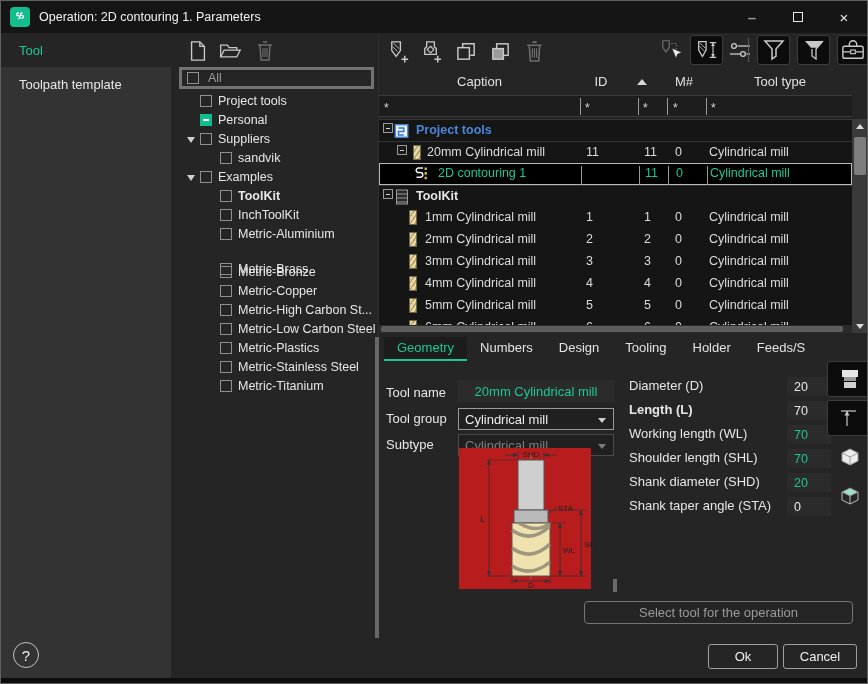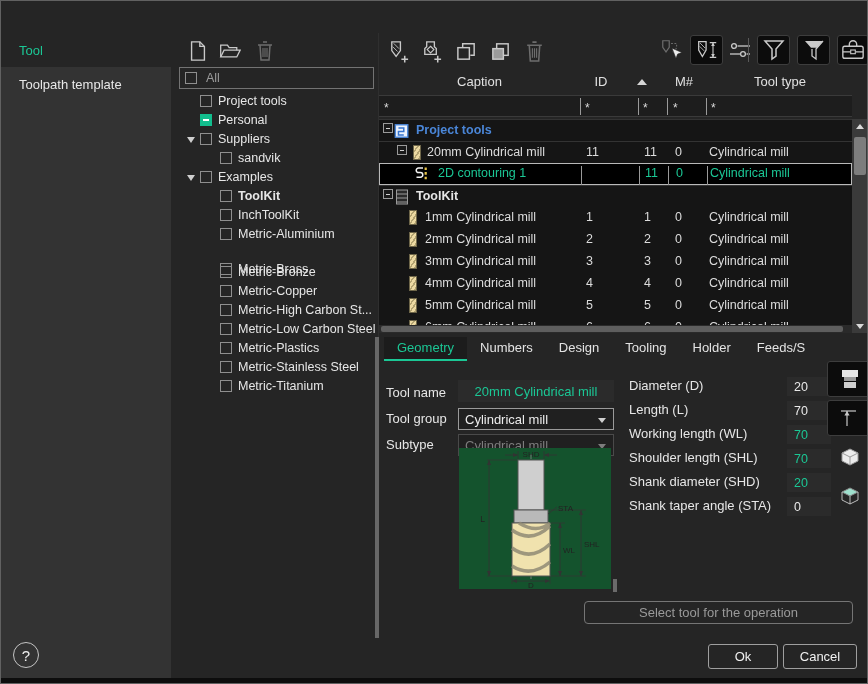--- a/index.html
+++ b/index.html
@@ -20,21 +20,21 @@
   .side-tab{height:34px;display:flex;align-items:center;padding-left:18px;color:#e8e8e8;font-size:13px}
   .side-tab.active{background:#252525;color:#1bc795}
   .help-btn{position:absolute;left:12px;bottom:15px;width:26px;height:26px;border:1.4px solid #c4c4c4;border-radius:50%;
             display:flex;align-items:center;justify-content:center;color:#efefef;font-size:15px;background:transparent}
   
   .icon{display:inline-flex;align-items:center;justify-content:center;color:#c9c9c9}
   .icon svg{width:100%;height:100%}
   .icon.disabled{color:#6d6d6d}
   .toolbtn{position:absolute;display:flex;align-items:center;justify-content:center}
   .toolbtn.pressed{background:#0c0c0c;border:1px solid #3d3d3d;border-radius:3px}
-  .tree-filter{position:absolute;left:178px;top:66px;width:195px;height:22px;border:1px solid #737373;
+  .tree-filter{position:absolute;left:178px;top:66px;width:195px;height:22px;border:3px solid #737373;
                display:flex;align-items:center;background:#252525}
   .tree-filter .cb{position:static;margin-left:5px}
   .tree-filter-label{margin-left:9px;color:#9a9a9a;font-size:12.5px}
   #tree{position:absolute;left:170px;top:91px;width:206px;bottom:6px}
   .tree-row{position:absolute;left:0;width:100%;height:19px}
   .tree-row .tri-down{position:absolute;top:7px}
   .cb{position:absolute;top:3px;width:12px;height:12px;border:1px solid #8f8f8f;background:transparent}
   .cb.partial{background:#12bd8d;border-color:#12bd8d}
   .cb.partial::after{content:"";position:absolute;left:2px;top:4px;width:6px;height:2px;background:#fff}
   .tri-down{width:0;height:0;border-left:4.5px solid transparent;border-right:4.5px solid transparent;border-top:6px solid #cfcfcf}
@@ -79,34 +79,49 @@
   .tab{padding:3px 13px 8px 13px;font-size:13px;color:#e3e3e3;height:24px}
   .tab.active{color:#1bc795;background:#1c1c1c;border-bottom:2px solid #1bc795}
   .flabel{position:absolute;font-size:13px;color:#e6e6e6;white-space:nowrap}
   .namebox{position:absolute;left:457px;top:379px;width:156px;height:22px;background:#2b2b2b;color:#1bc795;
            display:flex;align-items:center;justify-content:center;font-size:13px}
   .dd{position:absolute;left:457px;width:156px;height:22px;border:1px solid #9a9a9a;background:#202020;
       display:flex;align-items:center;padding-left:6px;font-size:13px;color:#ececec}
   .dd .ddtri{position:absolute;right:7px;top:9px;width:0;height:0;border-left:4px solid transparent;border-right:4px solid transparent;border-top:5px solid #cfcfcf}
   .dd.disabled{border-color:#4a4a4a;color:#7d7d7d}
   .dd.disabled .ddtri{border-top-color:#7d7d7d}
-  .diagram{position:absolute;left:458px;top:447px;width:152px;height:141px;background:#14532d}
+  .diagram{position:absolute;left:458px;top:447px;width:132px;height:141px;background:#b91c1c}
   .pinput{position:absolute;width:44px;height:19px;background:#2b2b2b;border:none;color:#e9e9e9;
           font-family:"Liberation Sans",sans-serif;font-size:12.5px;padding:0 0 0 7px;outline:none}
   .pinput.computed{color:#1bc795}
   .select-btn{position:absolute;left:583px;top:600px;width:269px;height:23px;border:1px solid #757575;border-radius:4px;
               background:#252525;color:#9a9a9a;font-size:13px;display:flex;align-items:center;justify-content:center}
   .btn{position:absolute;height:25px;border:1px solid #9f9f9f;border-radius:3px;background:#252525;color:#f0f0f0;
        font-size:13px;display:flex;align-items:center;justify-content:center}
 </style>
 </head>
 <body>
 
 <div id="win">
 
+  <div class="titlebar">
+    <div class="app-icon">
+      <svg viewBox="0 0 20 20">
+          <path d="M8 5c-3 0-3 3.5 0 3.5S11 12 8 12m4.4-7c-2.5 0-2.5 3 0 3s2.5 3.5 0 3.5" fill="none" stroke="#fff" stroke-width="1.7" stroke-linecap="round"></path>
+        </svg>
+    </div>
+    <span class="title">Operation: 2D contouring 1. Parameters</span>
+    <div class="win-controls">
+      <div class="win-btn min">–</div>
+      <div class="win-btn">
+          <span class="max-glyph"></span>
+        </div>
+      <div class="win-btn">×</div>
+    </div>
+  </div>
 
   <div class="sidebar">
     <div class="side-tab active">Tool</div>
     <div class="side-tab">Toolpath template</div>
     <div class="help-btn">?</div>
   </div>
 
   <div id="treebar">
       <div class="toolbtn" style="left: 184px; top: 37px; width: 26px; height: 26px;">
         <span class="icon" style="width: 22px; height: 22px;">
@@ -501,21 +516,21 @@
       <line x1="91" y1="128" x2="91" y2="136" stroke="#333" stroke-width="0.7"></line>
       <line x1="56" y1="133" x2="88" y2="133" stroke="#333" stroke-width="0.8"></line>
       <path d="M53 133l5 -2v4zM91 133l-5 -2v4z" fill="#333"></path>
       <text x="72" y="140" text-anchor="middle" font-size="8" fill="#222">D</text>
     </svg>
   </div>
 
   <div id="params">
       <span class="flabel" style="left: 628px; top: 377px;">Diameter (D)</span>
       <input class="pinput" readonly="" value="20" style="left: 786px; top: 376px;">
-      <span class="flabel" style="left: 628px; top: 401px;">Length (L)</span>
+      <span class="flabel" style="left: 628px; top: 401px; font-weight: bold;">Length (L)</span>
       <input class="pinput" readonly="" value="70" style="left: 786px; top: 400px;">
       <span class="flabel" style="left: 628px; top: 425px;">Working length (WL)</span>
       <input class="pinput computed" readonly="" value="70" style="left: 786px; top: 424px;">
       <span class="flabel" style="left: 628px; top: 449px;">Shoulder length (SHL)</span>
       <input class="pinput computed" readonly="" value="70" style="left: 786px; top: 448px;">
       <span class="flabel" style="left: 628px; top: 473px;">Shank diameter (SHD)</span>
       <input class="pinput computed" readonly="" value="20" style="left: 786px; top: 472px;">
       <span class="flabel" style="left: 628px; top: 497px;">Shank taper angle (STA)</span>
       <input class="pinput" readonly="" value="0" style="left: 786px; top: 496px;">
     </div>

